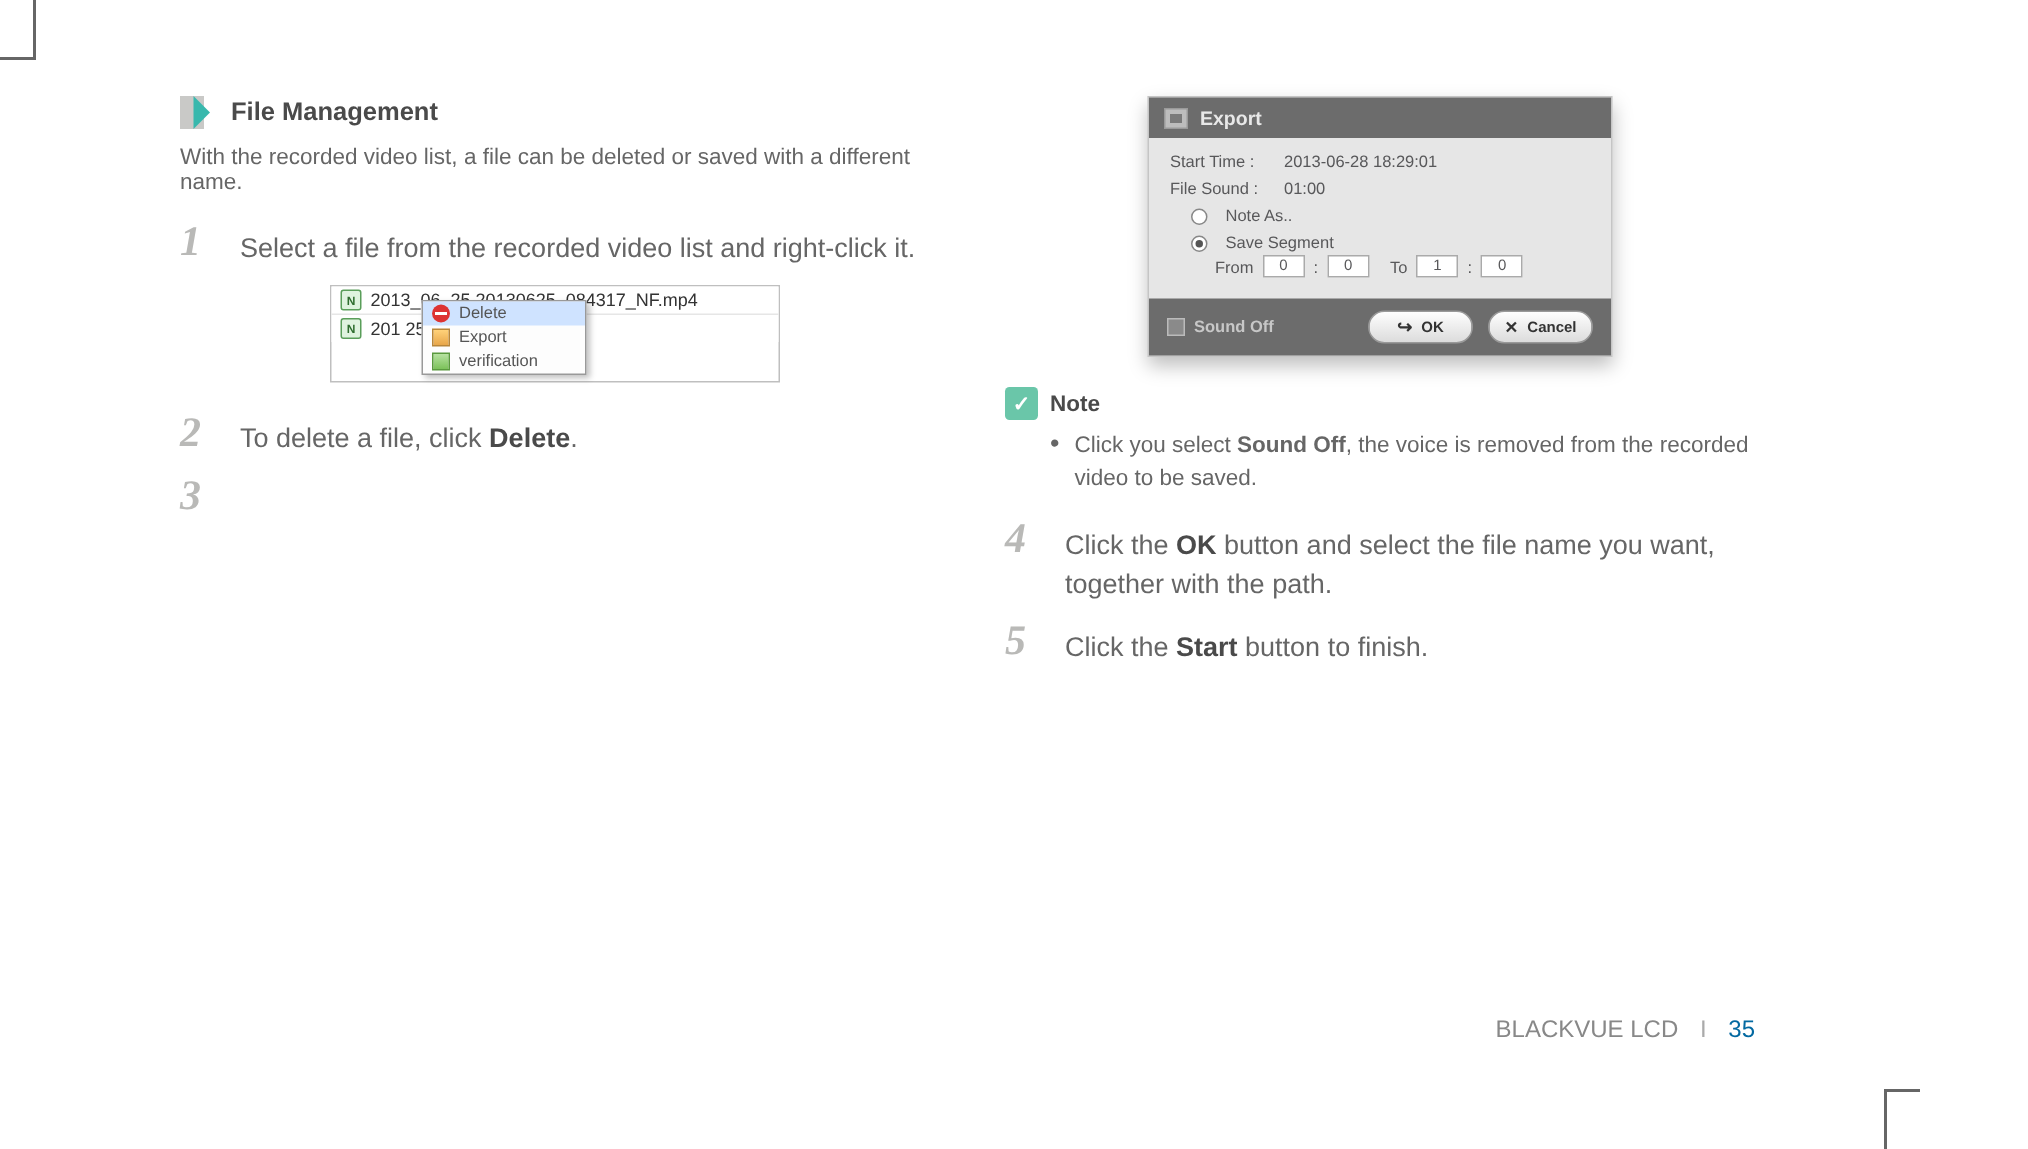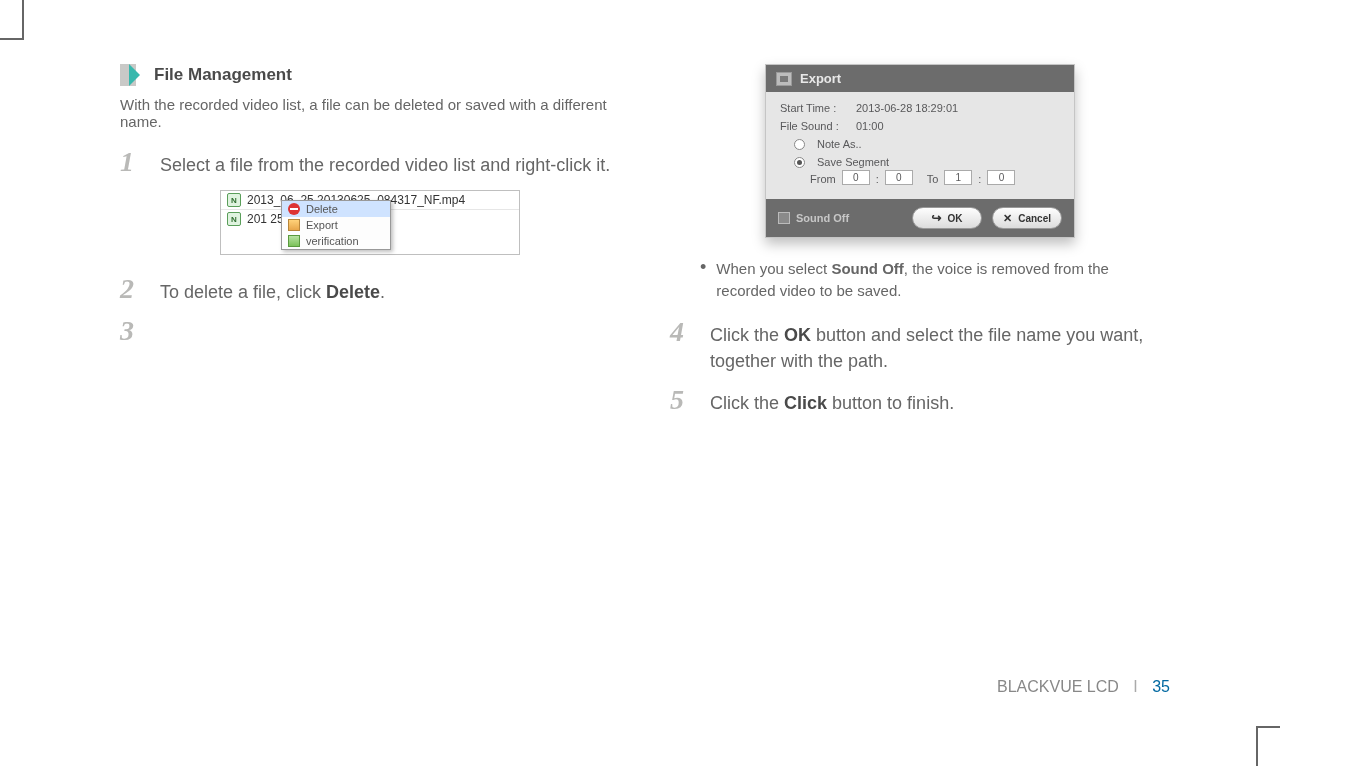--- a/index.html
+++ b/index.html
@@ -183,40 +183,44 @@
               </div>
               <div class="dlg-btn">
                 <span class="x-ico">✕</span>
                 <span>Cancel</span>
               </div>
             </div>
           </div>
         </div>
       </div>
 
+      <div class="note-head">
+        <span class="note-ico"></span>
+        <span class="note-title">Note</span>
+      </div>
       <div class="note-body">
         <div class="bul">
           <span class="dot">•</span>
           <span>
-            <span>When you select </span><b>Sound Off</b><span>, the voice is removed from the recorded video to be saved.</span>
+            <span>Click you select </span><b>Sound Off</b><span>, the voice is removed from the recorded video to be saved.</span>
           </span>
         </div>
       </div>
 
       <div class="step" style="margin-top:16px">
         <div class="step-num">4</div>
         <div class="step-text">
           <span>Click the </span><b>OK</b><span> button and select the file name you want, together with the path.</span>
         </div>
       </div>
 
       <div class="step">
         <div class="step-num">5</div>
         <div class="step-text">
-          <span>Click the </span><b>Click</b><span> button to finish.</span>
+          <span>Click the </span><b>Start</b><span> button to finish.</span>
         </div>
       </div>
 
     </div>
   </div>
 
   <div class="footer">
     <span>BLACKVUE LCD</span>
     <span class="sep">I</span>
     <span class="pg">35</span>

